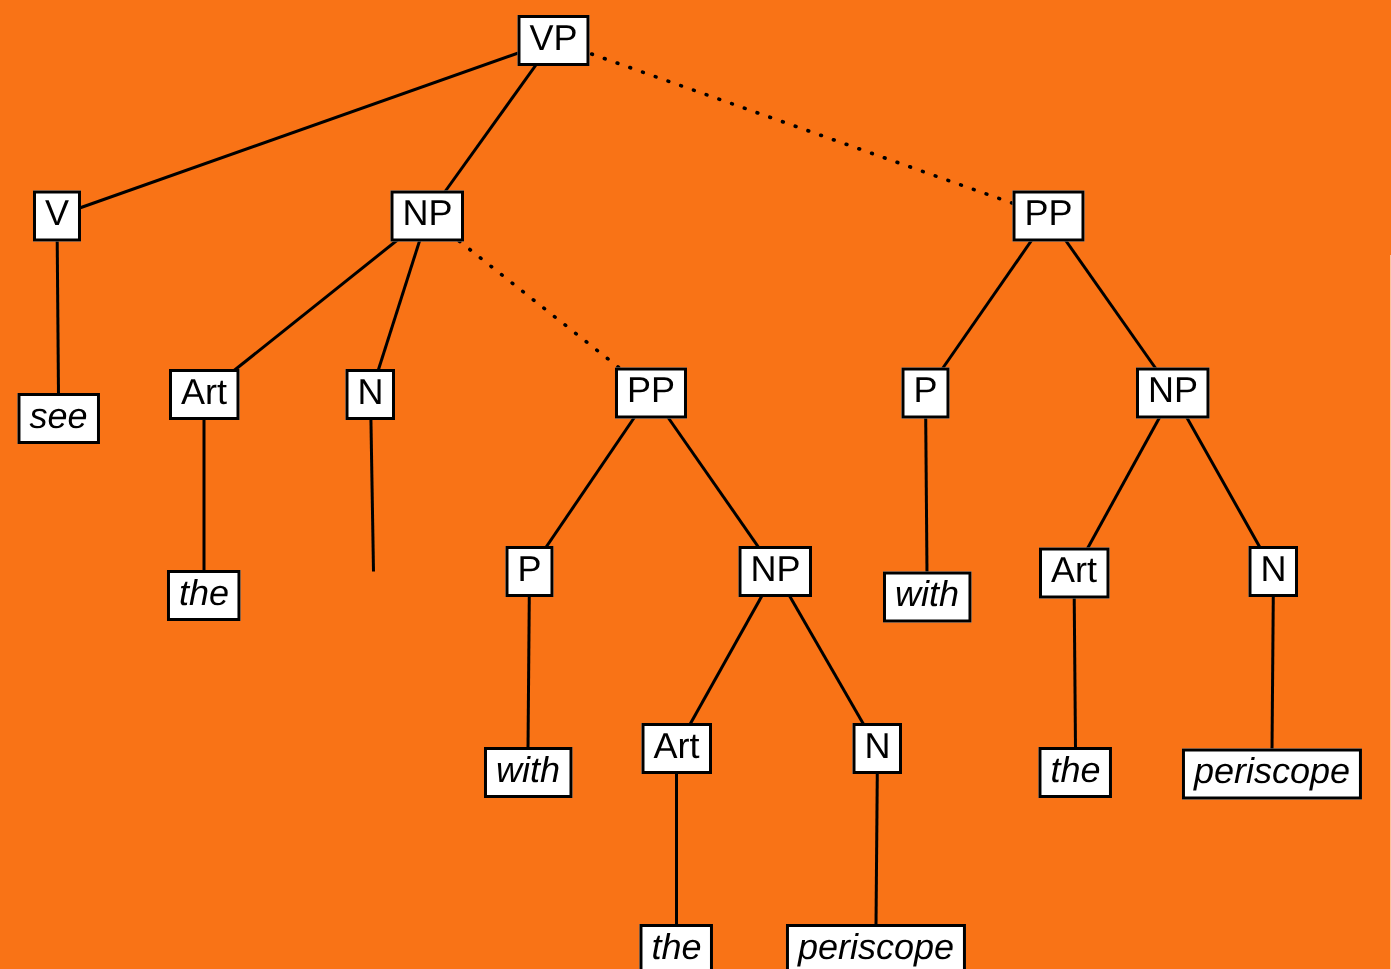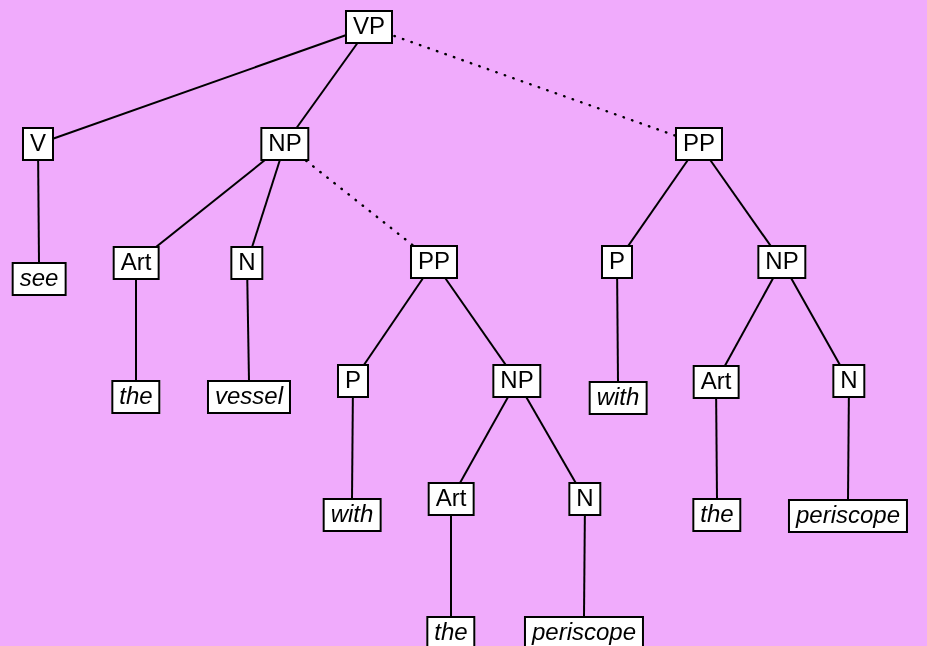--- a/index.html
+++ b/index.html
@@ -4,21 +4,21 @@
 <style>
   html, body {
     margin: 0;
     padding: 0;
     background: #ffffff;
   }
   #stage {
     position: relative;
     width: 927px;
     height: 646px;
-    background: #f0abfc;
+    background: #f97316;
     overflow: hidden;
     font-family: "Liberation Sans", sans-serif;
   }
   #edges {
     position: absolute;
     left: 0;
     top: 0;
     width: 927px;
     height: 646px;
   }
@@ -73,21 +73,20 @@
     <div class="node" style="left: 38px; top: 144px;">V</div>
     <div class="node" style="left: 285px; top: 144px;">NP</div>
     <div class="node" style="left: 699px; top: 144px;">PP</div>
     <div class="node word" style="left: 39px; top: 263px;">see</div>
     <div class="node" style="left: 136px; top: 263px;">Art</div>
     <div class="node" style="left: 247px; top: 263px;">N</div>
     <div class="node" style="left: 434px; top: 262px;">PP</div>
     <div class="node" style="left: 617px; top: 262px;">P</div>
     <div class="node" style="left: 782px; top: 262px;">NP</div>
     <div class="node word" style="left: 136px; top: 381px;">the</div>
-    <div class="node word" style="left: 249px; top: 381px;">vessel</div>
     <div class="node" style="left: 353px; top: 381px;">P</div>
     <div class="node" style="left: 517px; top: 381px;">NP</div>
     <div class="node word" style="left: 618px; top: 382px;">with</div>
     <div class="node" style="left: 716px; top: 382px;">Art</div>
     <div class="node" style="left: 849px; top: 381px;">N</div>
     <div class="node word" style="left: 352px; top: 499px;">with</div>
     <div class="node" style="left: 451px; top: 499px;">Art</div>
     <div class="node" style="left: 585px; top: 499px;">N</div>
     <div class="node word" style="left: 717px; top: 499px;">the</div>
     <div class="node word" style="left: 848px; top: 500px;">periscope</div>

